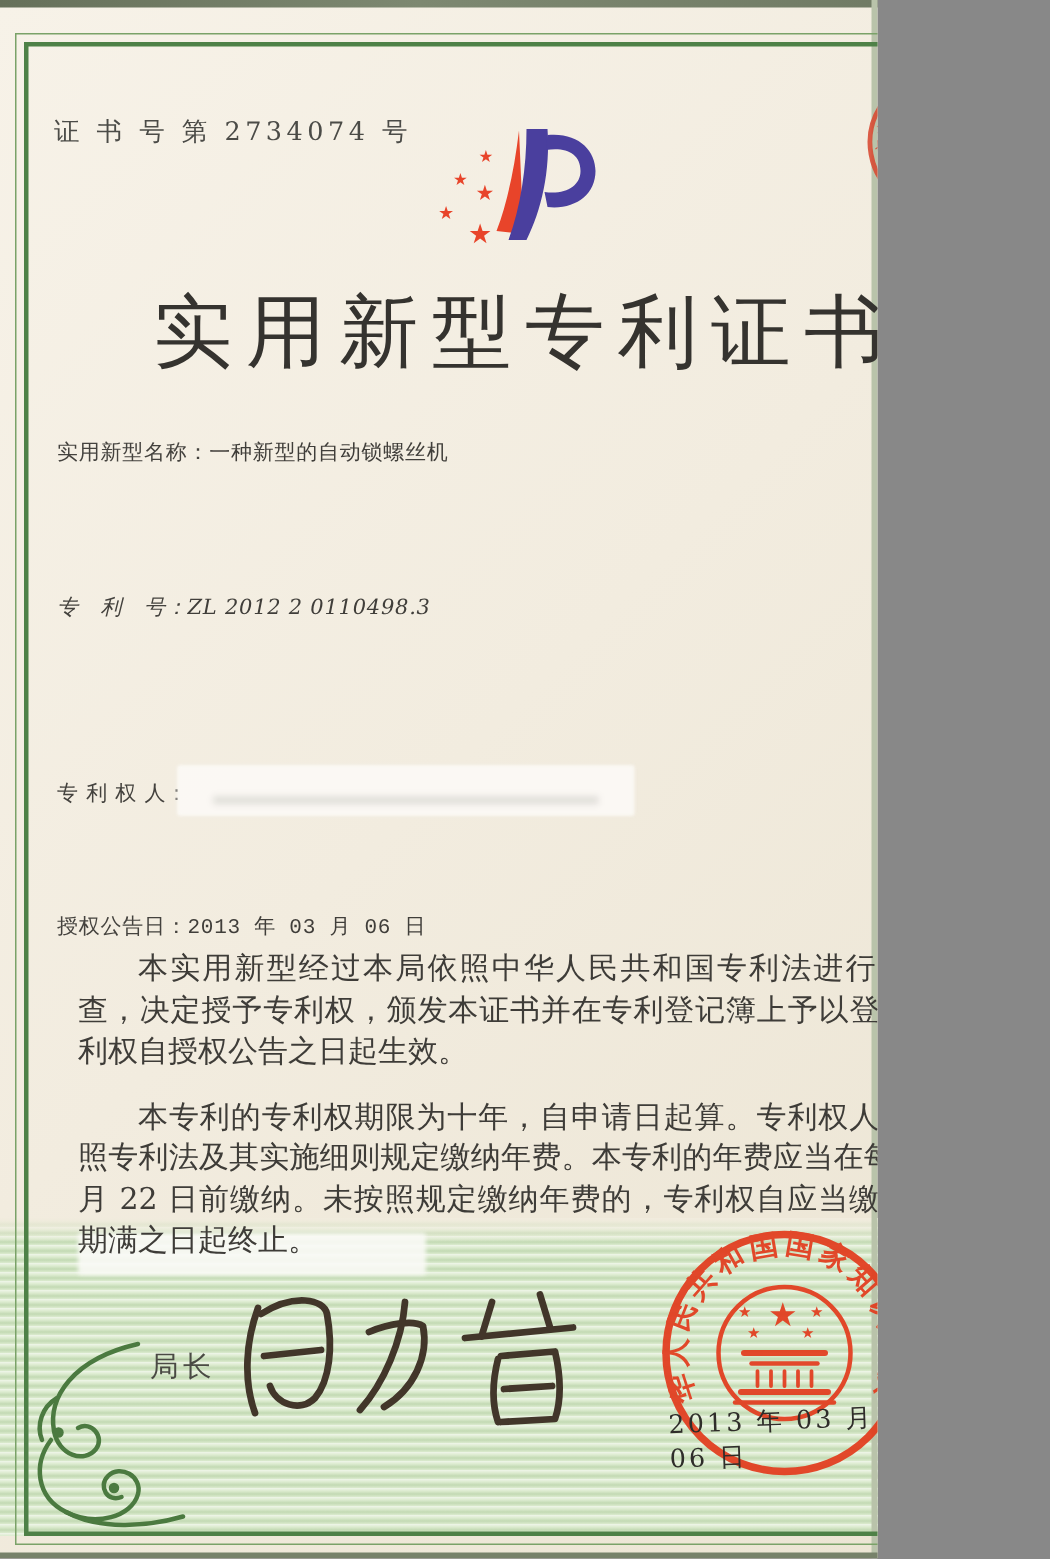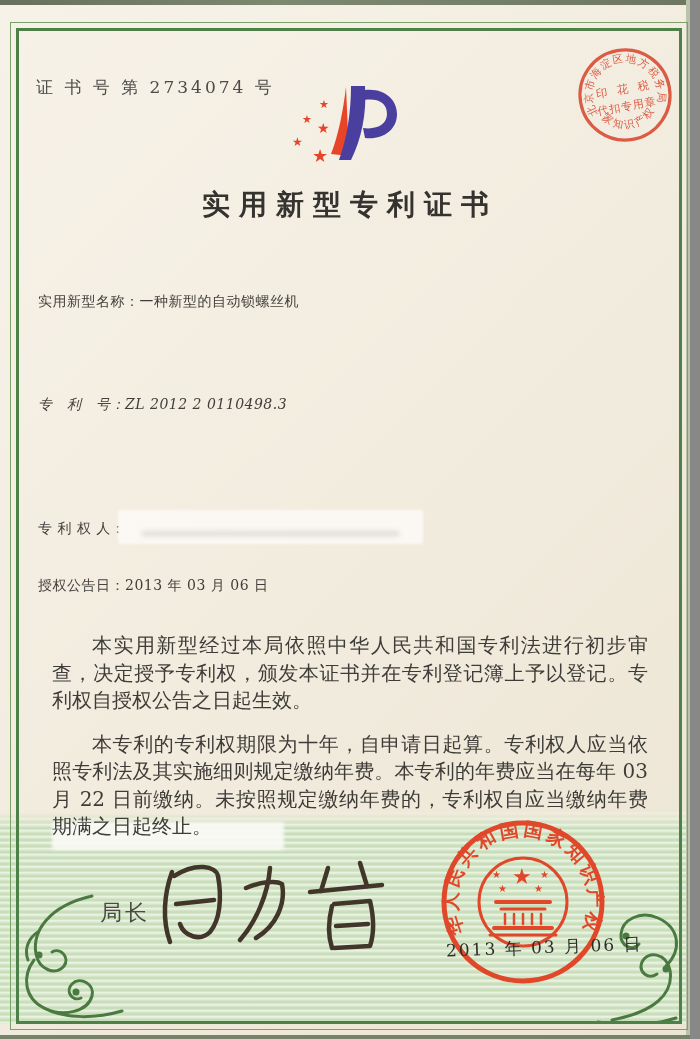--- a/index.html
+++ b/index.html
@@ -1,17 +1,17 @@
 <!DOCTYPE html>
 <html><head>
 <meta charset="utf-8">
 <style>
   html,body{margin:0;padding:0;background:#888;}
   .page{
-    position:relative;width:690px;height:1039px;overflow:hidden;
+    position:relative;width:585px;height:1039px;overflow:hidden;
     background:linear-gradient(135deg,#f7f2e8 0%,#f2ecdf 50%,#ece5d4 100%);
     font-family:"DejaVu Serif","Liberation Serif",serif;
   }
   .abs{position:absolute;}
   
   .edge-top{left:0;top:0;width:700px;height:5px;background:linear-gradient(90deg,#66705a,#7d8871 40%,#6c7660);}
   .edge-right{right:0;top:0;width:4px;height:1039px;background:#b9c3aa;}
   .edge-bottom{left:0;bottom:0;width:700px;height:4px;background:#77826a;}
   
   .band{
@@ -21,28 +21,28 @@
       rgba(255,255,255,0.55) 0px, rgba(255,255,255,0) 2px,
       rgba(140,180,120,0.32) 4px, rgba(255,255,255,0) 6px);
   }
   .band-fade{left:0;top:812px;width:700px;height:16px;
     background:linear-gradient(180deg,#f1ebdd,rgba(241,235,221,0));}
   
   .frame-outer{left:10px;top:22px;width:678px;height:1008px;border:1.5px solid #7aa268;box-sizing:border-box;}
   .frame-inner{left:16px;top:28px;width:666px;height:996px;border:3px solid #4e8147;box-sizing:border-box;}
   
   .cert-no{left:36px;top:76px;font-size:17px;letter-spacing:3px;color:#4b4b47;}
-  .title{left:0;width:700px;top:186px;text-align:center;font-size:28px;font-weight:bold;
+  .title{left:0;width:700px;top:186px;text-align:center;font-size:53px;font-weight:normal;
          letter-spacing:9px;color:#35332f;}
   .field{left:38px;font-size:14px;color:#44423e;letter-spacing:0.5px;white-space:nowrap;}
   .f-label{color:#44423e;}
   .f-value{color:#403e3a;}
   .paras{left:36px;top:616px;width:628px;}
   .paras p{margin:16px;text-indent:2em;font-size:20px;line-height:27.5px;text-align:justify;color:#3e3c38;}
-  .commissioner{left:100px;top:898px;font-size:22px;letter-spacing:3px;color:#4a4a44;}
+  .commissioner{left:100px;top:898px;font-size:19px;letter-spacing:3px;color:#4a4a44;}
   .seal-date{left:446px;top:936px;font-size:17px;letter-spacing:2px;color:#2f2d2a;transform:rotate(-2deg);z-index:8;}
   .footer{left:0;width:700px;top:994px;text-align:center;font-size:14.5px;letter-spacing:2px;color:#3f3e3a;}
   
   .redact-patentee{left:118px;top:510px;width:305px;height:34px;background:rgba(251,249,244,0.95);
     filter:blur(1.2px);border-radius:2px;}
   .redact-smudge{position:absolute;left:8%;top:62%;width:84%;height:5px;background:rgba(120,120,115,0.22);filter:blur(2px);}
   .redact-band{left:52px;top:822px;width:232px;height:28px;background:rgba(250,250,246,0.9);
     filter:blur(1.5px);border-radius:2px;z-index:5;}
   .z5{z-index:5;} .z6{z-index:6;} .z7{z-index:7;}
   svg text{font-family:"DejaVu Sans","Liberation Sans",sans-serif;}
@@ -120,21 +120,21 @@
   </div>
   <div class="abs field z6" style="top:396px;font-style:italic;">
     <span class="f-label">专　利　号：</span><span class="f-value">ZL 2012 2 0110498.3</span>
   </div>
   <div class="abs field z6" style="top:520px;">
     <span class="f-label">专 利 权 人：</span>
   </div>
   <div class="abs redact-patentee z6">
     <div class="redact-smudge"></div>
   </div>
-  <div class="abs field z6" style="top:577px;">
+  <div class="abs field z6" style="top:609px;font-family:Liberation Mono, monospace;">
     <span class="f-label">授权公告日：</span><span class="f-value">2013 年 03 月 06 日</span>
   </div>
 
   <div class="abs paras z6">
     <p>本实用新型经过本局依照中华人民共和国专利法进行初步审查，决定授予专利权，颁发本证书并在专利登记簿上予以登记。专利权自授权公告之日起生效。</p>
     <p>本专利的专利权期限为十年，自申请日起算。专利权人应当依照专利法及其实施细则规定缴纳年费。本专利的年费应当在每年 03 月 22 日前缴纳。未按照规定缴纳年费的，专利权自应当缴纳年费期满之日起终止。</p>
   </div>
 
   <div class="abs redact-band"></div>
 

